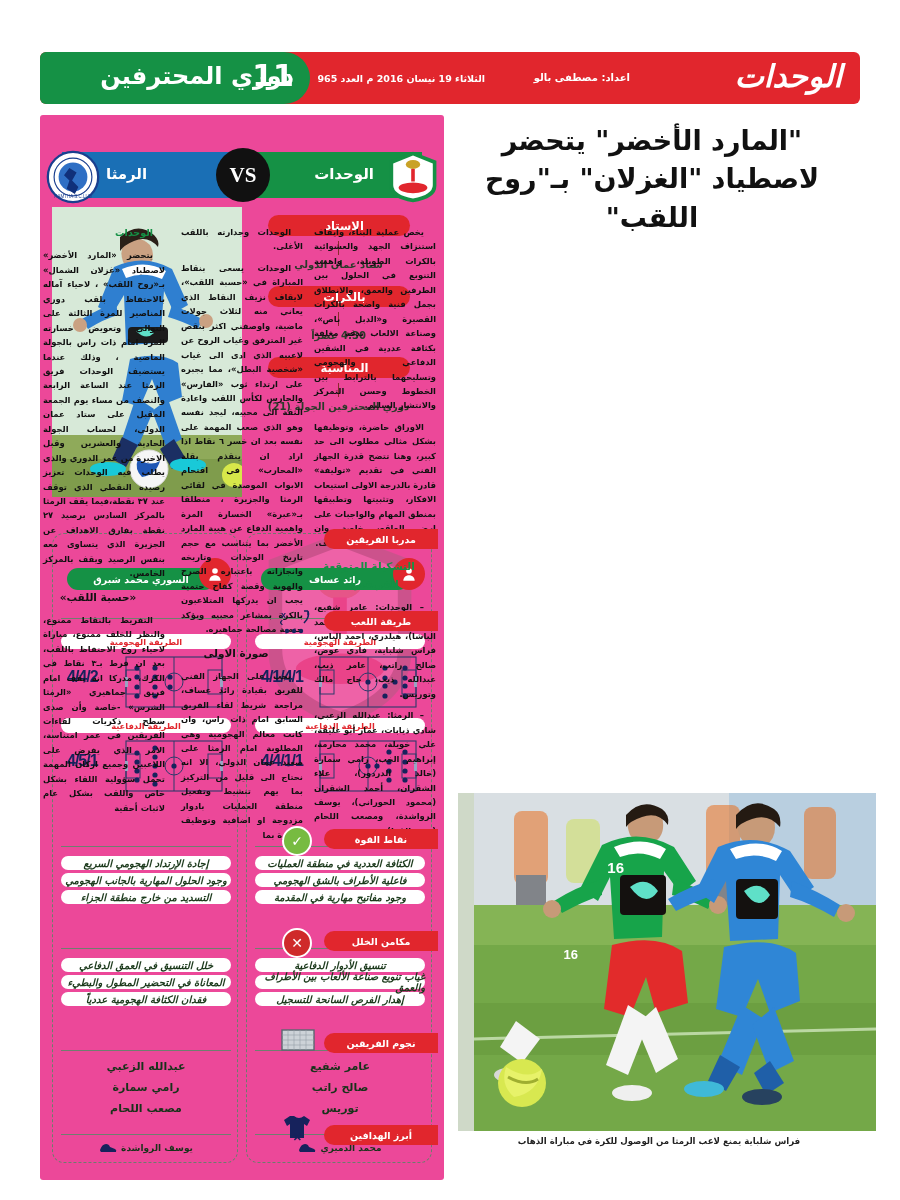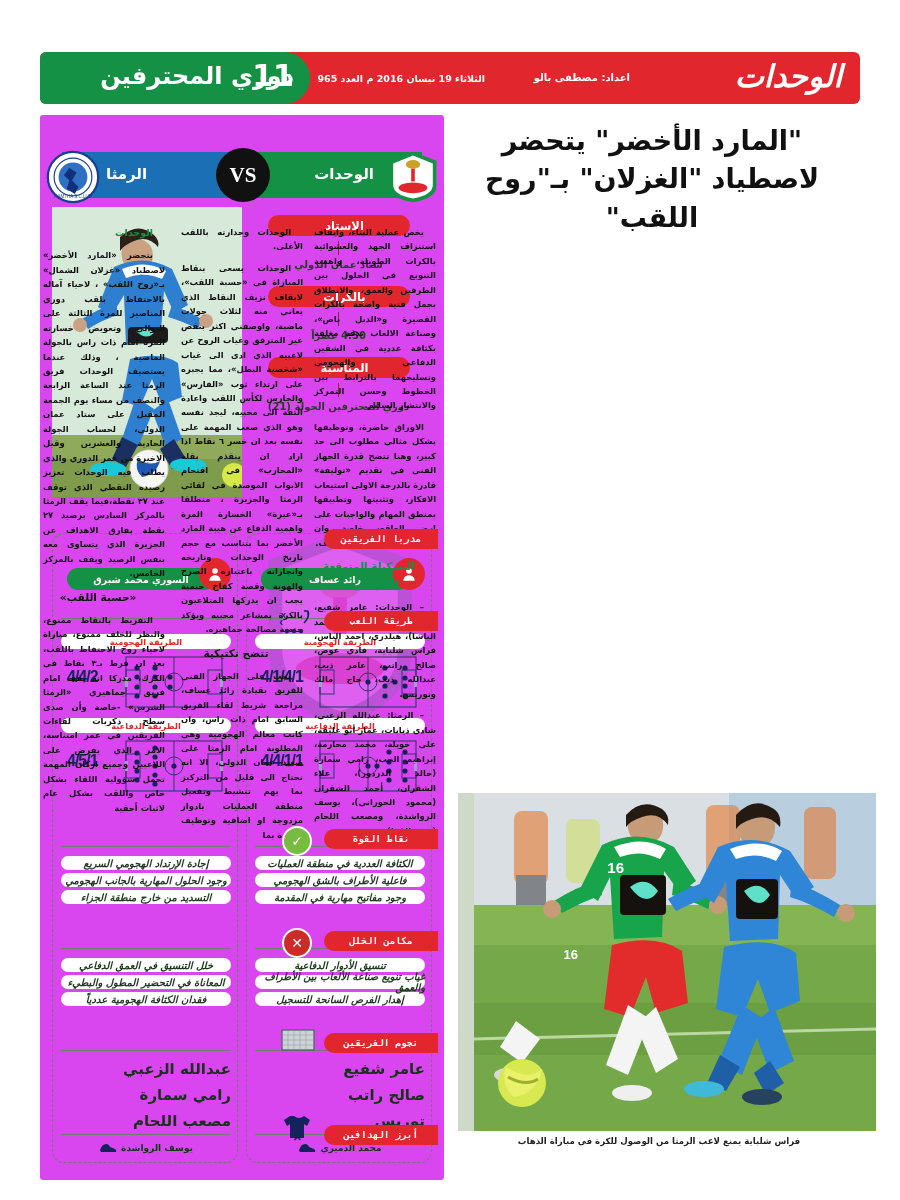--- a/index.html
+++ b/index.html
@@ -18,21 +18,21 @@
      border-radius:6px 26px 26px 6px;}
   .masthead-league span{position:absolute;right:16px;top:10px;font-size:24px;font-weight:bold;color:#fff;}
   .masthead-league .num{position:absolute;left:22px;top:6px;font-size:30px;font-weight:bold;color:#fff;}
 
   
   .headline{position:absolute;left:448px;top:122px;width:408px;text-align:center;
     font-size:27px;font-weight:bold;color:#111;line-height:1.42;letter-spacing:-0.4px;}
 
   
   .card{position:absolute;left:40px;top:115px;width:404px;height:1065px;
-    background:#d946ef;border-radius:3px;overflow:hidden;}
+    background:#ec4899;border-radius:3px;overflow:hidden;}
   .vsbar{position:absolute;left:22px;top:37px;width:360px;height:46px;}
   .vsbar .blue{position:absolute;left:0;top:0;width:178px;height:46px;background:#1a6fb5;}
   .vsbar .green{position:absolute;right:0;top:0;width:178px;height:46px;background:#159145;}
   .vsbar .tname{position:absolute;top:13px;font-size:15px;color:#fff;font-weight:bold;}
   .vsbar .tname.l{left:44px;} .vsbar .tname.r{right:48px;}
   .vscircle{position:absolute;left:154px;top:-4px;width:54px;height:54px;border-radius:50%;
     background:#111;color:#fff;font-size:21px;font-weight:bold;display:flex;
     align-items:center;justify-content:center;font-family:"Liberation Serif",serif;}
   .crest{position:absolute;top:-2px;width:54px;height:54px;}
   .crest.left{left:-16px;} .crest.right{right:-18px;}
@@ -47,21 +47,21 @@
   .stem{width:1px;height:14px;background:#8a2b2b;margin:5px auto 4px;}
   .infoval{font-size:10px;color:#2a3b2a;font-weight:bold;margin-bottom:16px;}
 
   
   .grid{position:absolute;left:12px;top:418px;width:380px;height:630px;}
   .col{position:absolute;top:0;width:186px;height:630px;
     border:1.4px dashed #6d7d6d;border-radius:12px;box-sizing:border-box;}
   .col.right{right:0;} .col.left{left:0;}
 
   .redtab{position:absolute;height:20px;background:#e1262d;color:#fff;font-size:9.5px;
-    font-weight:bold;display:flex;align-items:center;justify-content:center;z-index:6;font-family:Liberation Mono, monospace;}
+    font-weight:bold;display:flex;align-items:center;justify-content:center;z-index:6;}
   .redtab.r{right:-6px;border-radius:11px 0 0 11px;}
 
   .coachrow{position:absolute;top:26px;right:8px;width:170px;height:32px;}
   .coachbar{position:absolute;right:14px;top:8px;width:148px;height:22px;background:#159145;
     border-radius:11px;color:#fff;font-size:9.5px;font-weight:bold;
     display:flex;align-items:center;justify-content:center;}
   .coachav{position:absolute;right:-2px;top:-2px;width:32px;height:32px;border-radius:50%;
     background:#e1262d;display:flex;align-items:center;justify-content:center;}
   .coachav svg{width:16px;height:16px;fill:#fff;}
 
@@ -70,21 +70,21 @@
   .whitepill{height:15px;background:#fff;border-radius:8px;color:#e1262d;font-size:8.3px;
     font-weight:bold;display:flex;align-items:center;justify-content:center;}
 
   .pitchrow{position:absolute;width:170px;height:58px;left:8px;}
   .fmt{position:absolute;left:6px;top:16px;font-size:16px;font-weight:bold;color:#16225c;
     font-family:"Liberation Sans",sans-serif;letter-spacing:-1px;}
   .pitch{position:absolute;right:8px;top:4px;width:98px;height:52px;}
 
   .listpill{height:14px;background:#fff;border-radius:7px;color:#1c3a1c;font-size:10px;
     font-weight:bold;display:flex;align-items:center;justify-content:center;margin-bottom:3px;font-style:italic;}
-  .plainitem{font-size:15px;color:#17331a;font-weight:bold;text-align:right;margin-bottom:8px;}
+  .plainitem{font-size:11px;color:#17331a;font-weight:bold;text-align:center;margin-bottom:8px;}
   .scorerrow{font-size:9px;color:#17331a;font-weight:bold;text-align:center;
     display:flex;align-items:center;justify-content:center;gap:4px;}
   .badgeicon{position:absolute;width:26px;height:26px;border-radius:50%;z-index:7;
     display:flex;align-items:center;justify-content:center;font-size:14px;color:#fff;font-weight:bold;}
 
   
   .artcol{position:absolute;top:225px;font-size:8.4px;line-height:1.72;color:#111;
     text-align:justify;font-weight:bold;}
   .artcol p{margin:0 0 7px 0;text-indent:12px;}
   .kicker{color:#159145;font-size:9.5px;font-weight:bold;margin:0 0 6px 0;text-indent:0;}
@@ -433,21 +433,21 @@
   <div class="artcol c1">
     <p class="kicker">الوحدات</p>
     <p>يتحضر «المارد الأخضر» لاصطياد «غزلان الشمال» بـ«روح اللقب» ، لاحياء آماله بالاحتفاظ بلقب دوري المناصير للمرة الثالثة على التوالي وتعويض خسارته المرة امام ذات راس بالجولة الماضية ، وذلك عندما يستضيف الوحدات فريق الرمثا عند الساعة الرابعة والنصف من مساء يوم الجمعة المقبل على ستاد عمان الدولي، لحساب الجولة الحادية والعشرين وقبل الاخيرة من عمر الدوري والذي يطلب فيه الوحدات تعزيز رصيده النقطي الذي توقف عند ٣٧ نقطة،فيما يقف الرمثا بالمركز السادس برصيد ٢٧ نقطة بفارق الاهداف عن الجزيرة الذي يتساوى معه بنفس الرصيد ويقف بالمركز الخامس.</p>
     <p class="subhead">«حسبة اللقب»</p>
     <p>التفريط بالنقاط ممنوع، والنظر للخلف ممنوع، مباراة لاحياء روح الاحتفاظ باللقب، بعد ان فرط بـ٣ نقاط في الكرك، مدركا انه يقف امام فريق جماهيري «الرمثا الشرس» -خاصة وأن صدى سطح ذكريات لقاءات الفريقين في عمر امتناسة، الامر الذي يفرض على اللاعبين وجميع اركان المهمة تحمل سؤولية اللقاء بشكل خاص واللقب بشكل عام لاثبات أحقية</p>
   </div>
 
   <div class="artcol c2">
     <p>الوحدات وجدارته باللقب الأغلى.</p>
     <p>الوحدات يسعى بنقاط المباراة في «حسبة اللقب»، لايقاف نزيف النقاط الذي يعاني منه لثلاث جولات ماضية، واوصفني اكثر بنقص غير المترفق وغياب الروح عن لاعبيه الذي ادى الى غياب «شخصية البطل»، مما يجبره على ارتداء ثوب «الفارس» والحارس لكأس اللقب واعادة الثقة الى محبيه، ليجد نفسه وهو الذي صعب المهمة على نفسه بعد ان خسر ٦ نقاط اذا اراد ان ينقذم بقلة «المحارب» في اقتحام الابواب الموصدة في لقائي الرمثا والجزيرة ، منطلقا بـ«عبرة» الخسارة المرة واهمية الدفاع عن هيبة المارد الأخضر بما يتناسب مع حجم تاريخ الوحدات وتاريخه وانجازاته باعتباره الصرح والهوية وقصة كفاح حتمية يجب ان يدركها المتلاعبون بالكرة بمشاعر محبيه ويؤكد حتمية مصالحة جماهيره.</p>
-    <p class="subhead">تتضح تكتيكية</p>
+    <p class="subhead">صورة الاولى</p>
     <p>يجب على الجهاز الفني للفريق بقيادة رائد عساف، مراجعة شريط لقاء الفريق السابق امام ذات راس، وان كانت معالم الهجومية وهي المطلوبة امام الرمثا على صعيد عمان الدولي، الا انه نحتاج الى قليل من التركيز بما يهم تنشيط وتفعيل منطقة العمليات بادوار مزدوجة او اضافية وتوظيف الخبرة بما</p>
   </div>
 
   <div class="artcol c3">
     <p>يخص عملية البناء، وايقاف استنزاف الجهد والعشوائية بالكرات الطويلة، واهمية التنويع في الحلول بين الطرفين والعمق، والانطلاق بجمل فنية واضحة بالكرات القصيرة و«الدبل باص»، وصناعة الالعاب بدقة مغلفة بكثافة عددية في الشقين الدفاعي والهجومي وتسليحهما بالترابط بين الخطوط وحسن التمركز والانتشار السليم.</p>
     <p>الاوراق حاضرة، وتوظيفها بشكل مثالي مطلوب الى حد كبير، وهنا تتضح قدرة الجهاز الفني في تقديم «توليفة» قادرة بالدرجة الاولى استيعاب الافكار، وتثبيتها وتطبيقها بمنطق المهام والواجبات على ارض الواقع، خاصة وان الطريق بات قريبا ألى الهدف.</p>
     <p class="subhead green">التشكيلة المتوقعة للفريقين</p>
     <p>– الوحدات: عامر شفيع، محمد مصطفى (محمد الباشا)، هيلدري، احمد الياس، فراس شلباية، فادي عوض، صالح راتب، عامر ذيب، عبدالله ذيب، حاج مالك وتوريس.</p>
     <p>– الرمثا: عبدالله الزعبي، شادي ذيابات، عمار أبو عليقة، علي خويلة، محمد محارمة، إبراهيم الخب، رامي سمارة (خالد الدردور)، علاء الشقران، أحمد الشقران (محمود الحوراني)، يوسف الرواشدة، ومصعب اللحام (عدي القرا).</p>
   </div>

